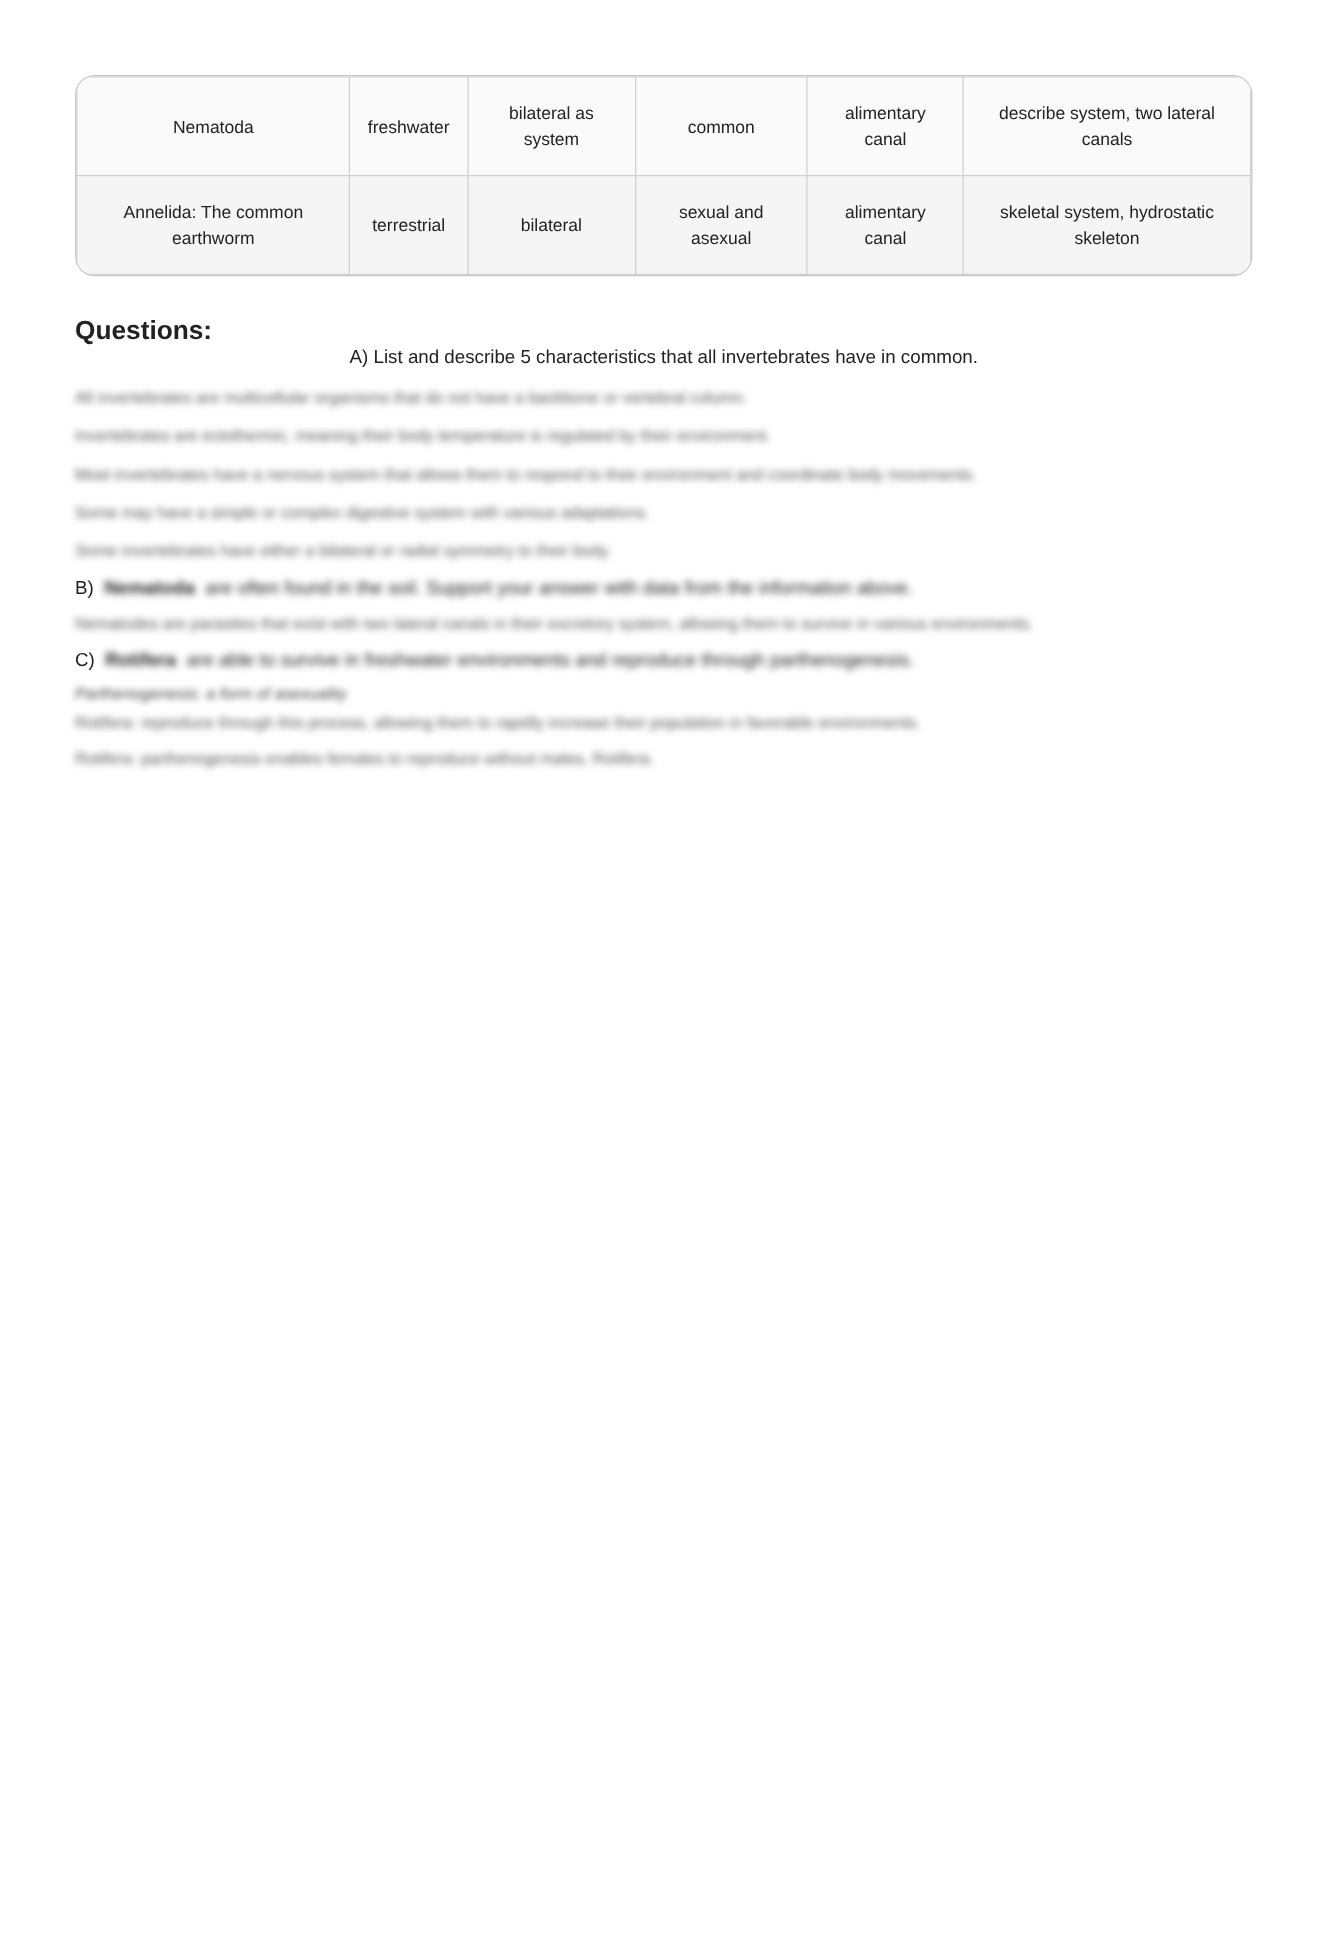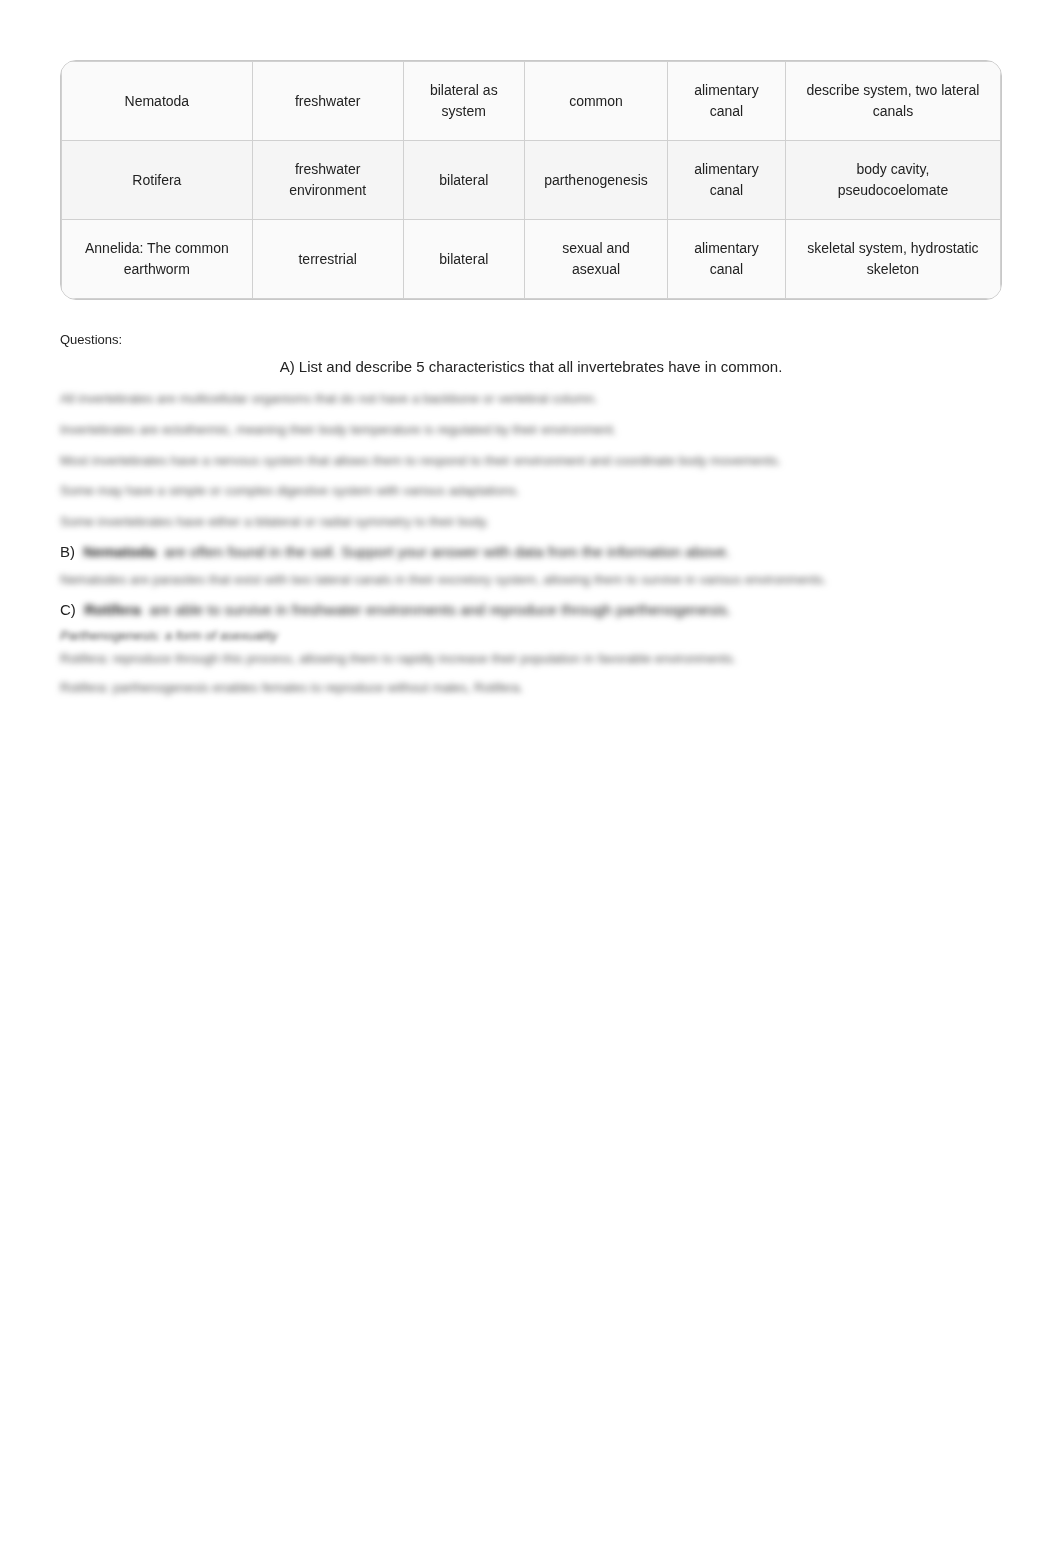--- a/index.html
+++ b/index.html
@@ -39,23 +39,23 @@
 
     table tr:nth-child(even) td {
       background: #f5f5f5;
     }
 
     .questions-section {
       margin-top: 20px;
     }
 
     .questions-title {
-      font-size: 13px;
-      font-weight: normal;
-      margin-bottom: 11px;
+      font-size: 21px;
+      font-weight: bold;
+      margin-bottom: 0;
     }
 
     .question-a {
       font-size: 15px;
       margin-bottom: 14px;
       text-align: center;
     }
 
     .blurred-text-block {
       margin-bottom: 10px;
@@ -102,28 +102,20 @@
     <tbody id="table-body">
     <tr>
           <td>Nematoda</td>
           <td>freshwater</td>
           <td>bilateral as system</td>
           <td>common</td>
           <td>alimentary canal</td>
           <td>describe system, two lateral canals</td>
         </tr>
         <tr>
-          <td>Rotifera</td>
-          <td>freshwater environment</td>
-          <td>bilateral</td>
-          <td>parthenogenesis</td>
-          <td>alimentary canal</td>
-          <td>body cavity, pseudocoelomate</td>
-        </tr>
-        <tr>
           <td>Annelida: The common earthworm</td>
           <td>terrestrial</td>
           <td>bilateral</td>
           <td>sexual and asexual</td>
           <td>alimentary canal</td>
           <td>skeletal system, hydrostatic skeleton</td>
         </tr>
       </tbody>
   </table>
 </div>

